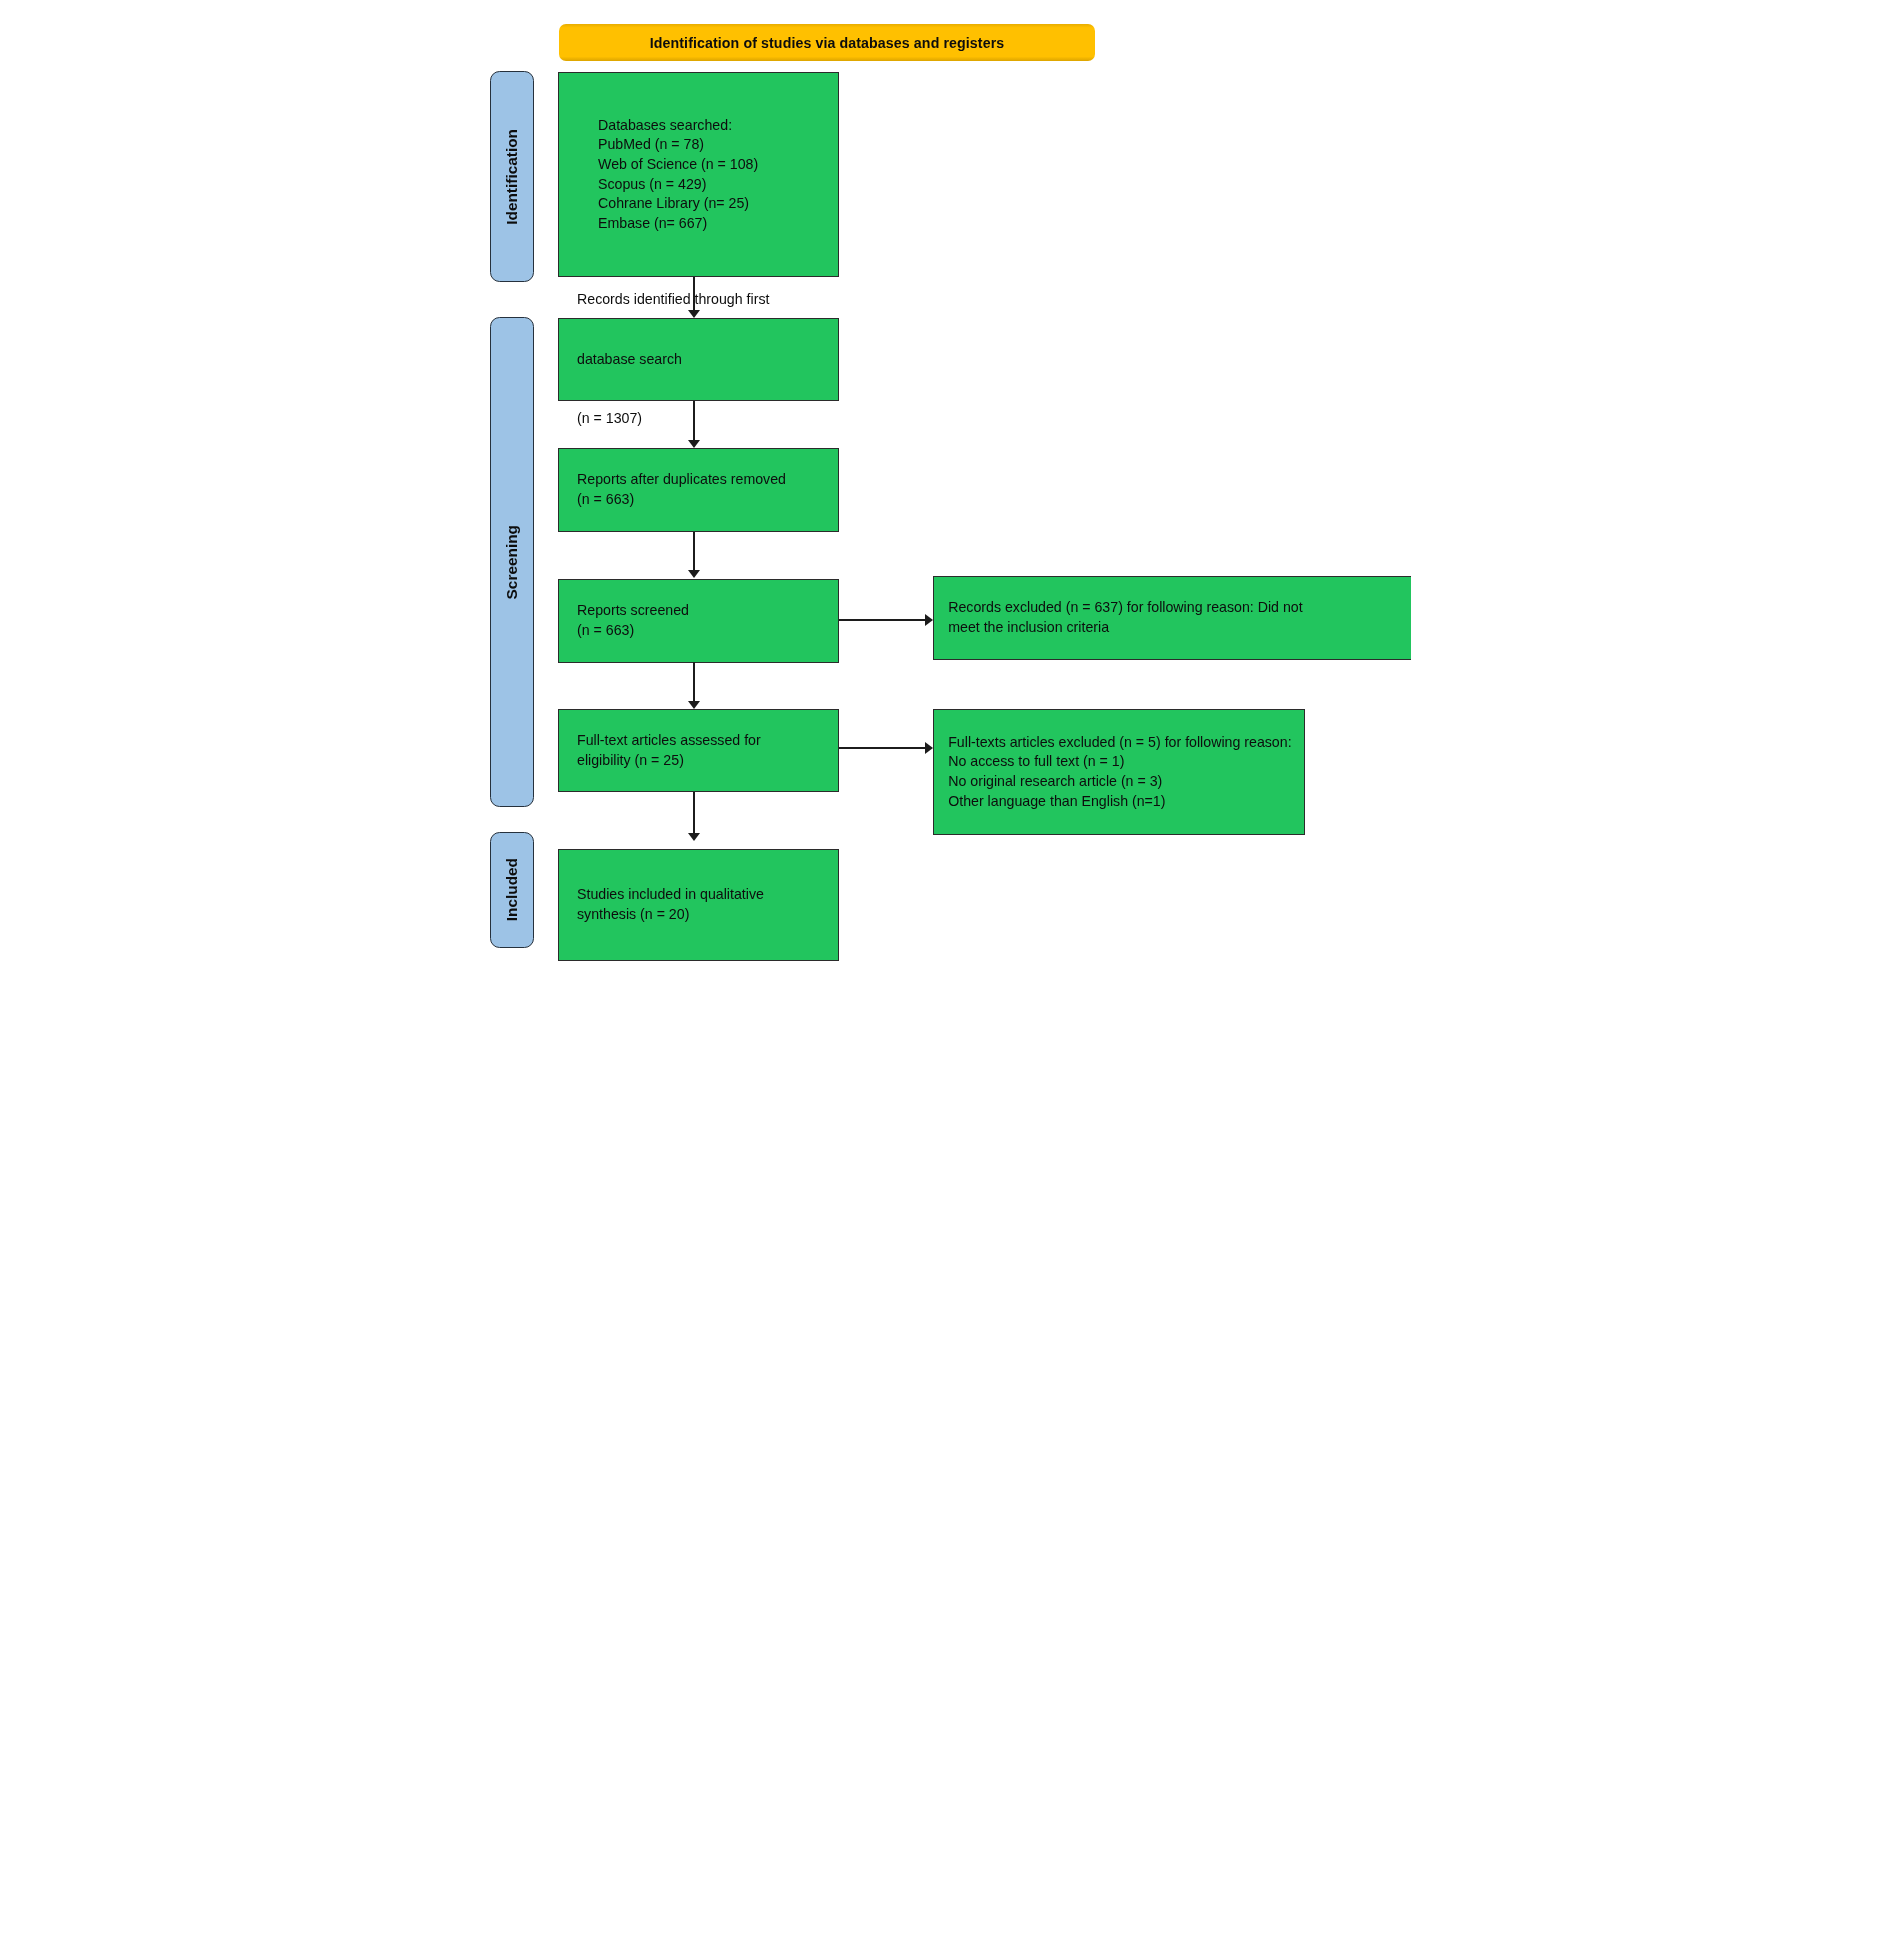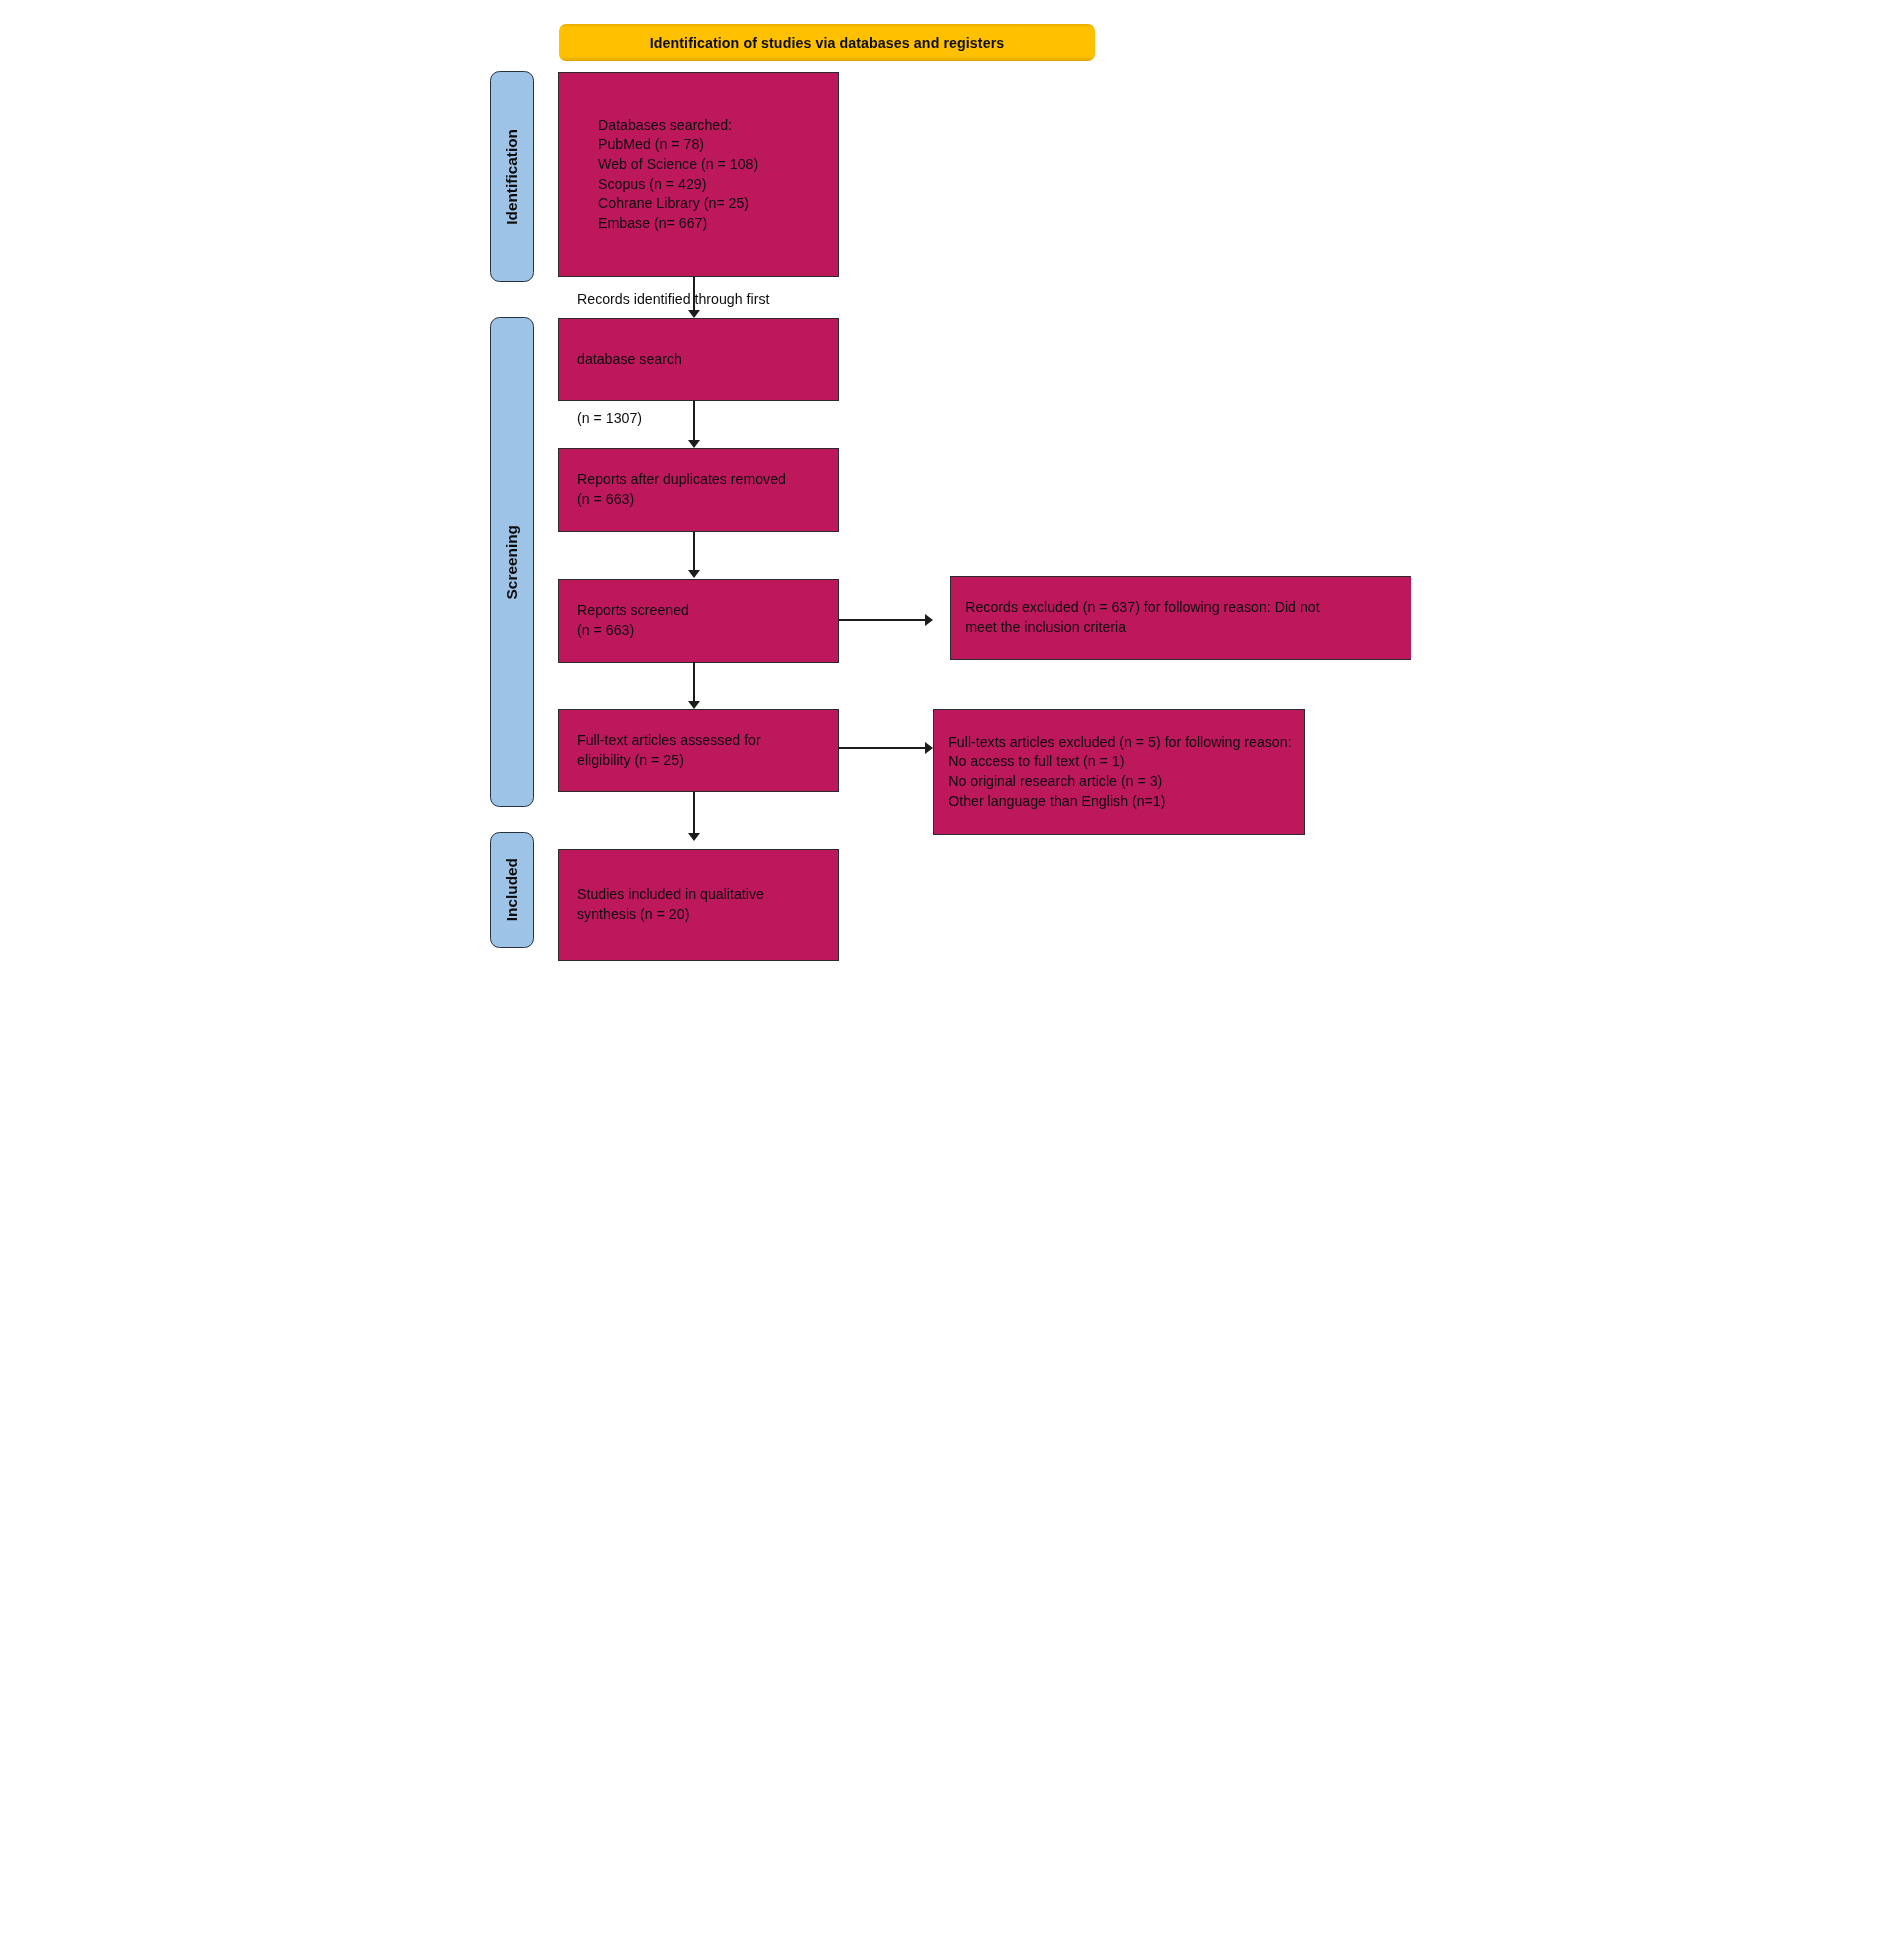--- a/index.html
+++ b/index.html
@@ -23,21 +23,21 @@
     display:flex;align-items:center;justify-content:center;
     box-sizing:border-box;
   }
   .stage .vtext{
     writing-mode:vertical-rl;transform:rotate(180deg);
     font-size:15.4px;font-weight:bold;color:#0d0d0d;white-space:nowrap;
   }
 
   
   .box{
-    position:absolute;background:#be185d;border:1.8px solid #2b2b2b;
+    position:absolute;background:#22c55e;border:1.8px solid #2b2b2b;
     display:flex;flex-direction:column;justify-content:center;
     box-sizing:border-box;
   }
   .box .line{font-size:14.2px;line-height:1.38;color:#0d0d0d;white-space:nowrap;}
 
   
   .varrow{position:absolute;width:12px;}
   .varrow .shaft{position:absolute;left:5px;top:0;width:1.8px;height:calc(100% - 7.1px);background:#1c1c1c;}
   .varrow .head{position:absolute;left:0;bottom:0;width:0;height:0;
     border-left:6px solid transparent;border-right:6px solid transparent;border-top:8.3px solid #1c1c1c;}
@@ -50,21 +50,21 @@
   #stage-identification{top:71px;height:211px;}
   #stage-screening{top:317px;height:490px;}
   #stage-included{top:832px;height:116px;}
 
   #box-databases{left:88px;top:72px;width:281px;height:205px;padding-left:39px;}
   #box-records-identified{left:88px;top:318px;width:281px;height:83px;padding-left:18px;gap:40px;}
   #box-duplicates-removed{left:88px;top:448px;width:281px;height:84px;padding-left:18px;}
   #box-reports-screened{left:88px;top:579px;width:281px;height:84px;padding-left:18px;}
   #box-fulltext-assessed{left:88px;top:709px;width:281px;height:83px;padding-left:18px;}
   #box-studies-included{left:88px;top:841px;width:281px;height:112px;padding-left:18px;margin-top:8px;}
-  #box-records-excluded{left:480px;top:576px;width:530px;height:84px;padding-left:14.2px;}
+  #box-records-excluded{left:463px;top:576px;width:530px;height:84px;padding-left:14.2px;}
   #box-fulltexts-excluded{left:463px;top:709px;width:372px;height:126px;padding-left:14.2px;}
 
   #arrow-1{left:218px;top:277px;height:41px;}
   #arrow-2{left:218px;top:401px;height:47px;}
   #arrow-3{left:218px;top:532px;height:46px;}
   #arrow-4{left:218px;top:662px;height:47px;}
   #arrow-5{left:218px;top:792px;height:49px;}
   #arrow-h1{left:369px;top:614px;width:94px;}
   #arrow-h2{left:369px;top:742px;width:94px;}
 </style>

